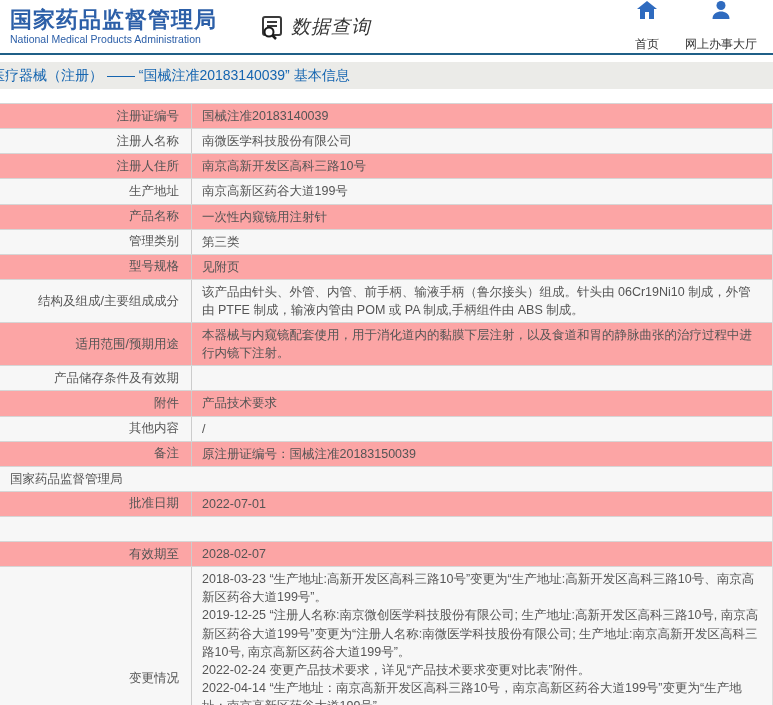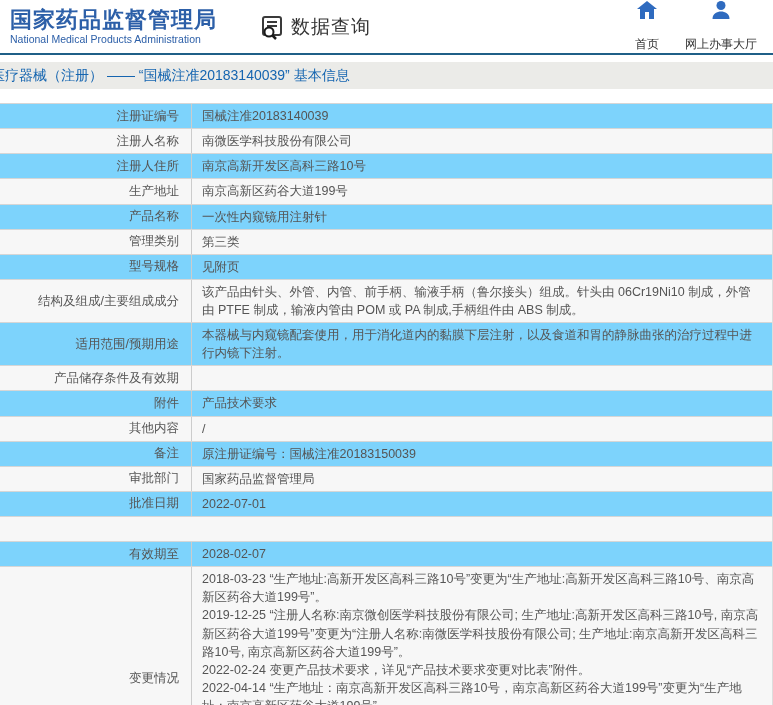--- a/index.html
+++ b/index.html
@@ -9,41 +9,41 @@
     color:#555;
   }
   
   .header{
     height:55px;background:#fff;border-bottom:2px solid #1f5f87;
     display:flex;align-items:center;padding:0 10px;box-sizing:border-box;
   }
   .logo{display:flex;flex-direction:column;justify-content:center;line-height:1.1;}
   .logo-title{font-size:22px;font-weight:bold;color:#2c5fa8;letter-spacing:1px;}
   .logo-sub{font-size:10.5px;color:#2c5fa8;margin-top:2px;}
-  .section{display:flex;align-items:center;margin-left:42px;gap:6px;}
+  .section{display:flex;align-items:center;margin-left:42px;gap:6px;font-style:italic;}
   .section-title{font-size:19px;color:#333;font-weight:500;letter-spacing:1px;}
   .spacer{flex:1;}
   .nav{display:flex;align-items:flex-start;gap:26px;margin-right:6px;}
   .nav-item{display:flex;flex-direction:column;align-items:center;cursor:pointer;}
   .nav-item .nav-label{font-size:12px;color:#333;margin-top:17px;white-space:nowrap;}
   .icon-svg{display:block;}
   
   .crumb-gap{height:7px;background:#fff;}
   .breadcrumb-bar{
     height:27px;background:#ebebe8;display:flex;align-items:center;overflow:hidden;
   }
   .breadcrumb-text{
     font-size:14px;color:#1565b0;white-space:nowrap;margin-left:-9px;
   }
   .crumb-gap2{height:14px;background:#fff;}
   
   .table{width:773px;border-right:1px solid #ddd;box-sizing:border-box;}
   .trow{
     display:flex;align-items:stretch;border-top:1px solid #d6d6d6;
-    min-height:24px;background:#7dd3fc;
+    min-height:24px;background:#fca5a5;
   }
   .trow.alt{background:#f7f7f7;}
   .tlabel{
     width:192px;box-sizing:border-box;flex:0 0 192px;
     display:flex;justify-content:flex-end;align-items:center;
     text-align:right;padding:3px 12px 3px 4px;
     border-right:1px solid #ccc;
     font-size:12.5px;color:#555;
   }
   .tvalue{
@@ -147,21 +147,20 @@
     </div>
     <div class="trow alt">
       <div class="tlabel">其他内容</div>
       <div class="tvalue">/</div>
     </div>
     <div class="trow">
       <div class="tlabel">备注</div>
       <div class="tvalue">原注册证编号：国械注准20183150039</div>
     </div>
     <div class="trow alt">
-      <div class="tlabel">审批部门</div>
       <div class="tvalue">国家药品监督管理局</div>
     </div>
     <div class="trow">
       <div class="tlabel">批准日期</div>
       <div class="tvalue">2022-07-01</div>
     </div>
     <div class="trow alt">
     </div>
     <div class="trow">
       <div class="tlabel">有效期至</div>

